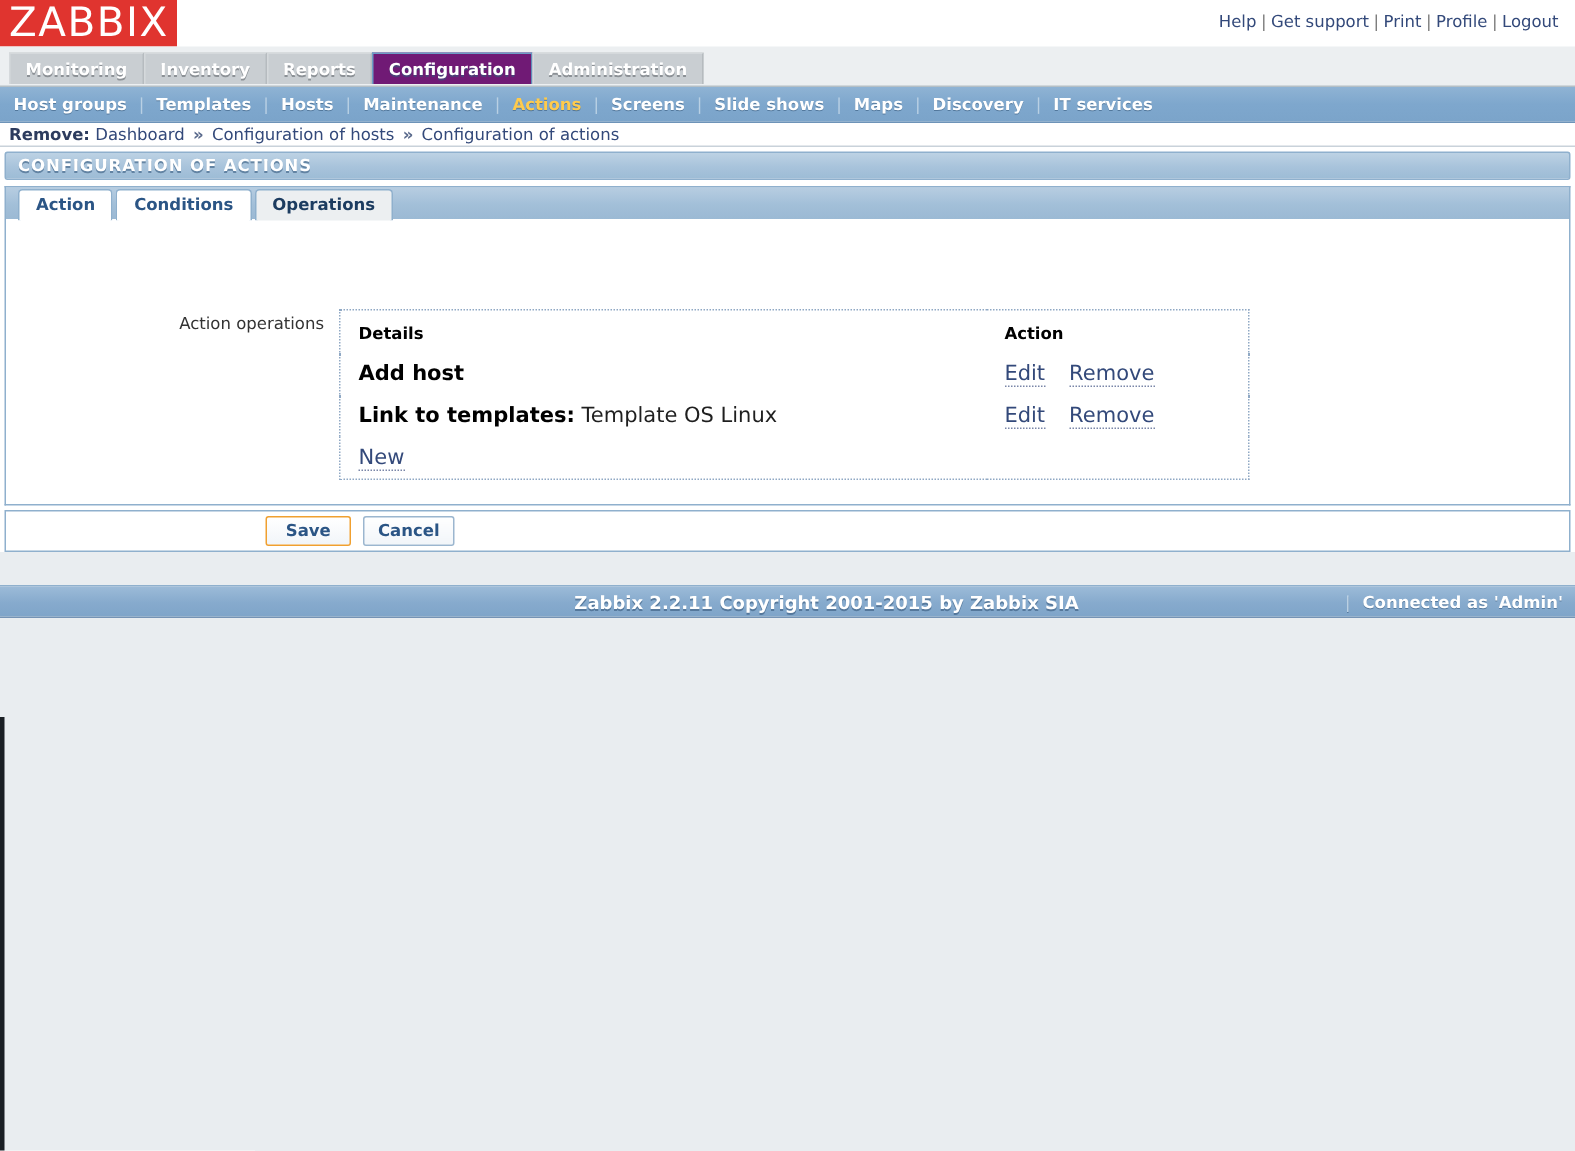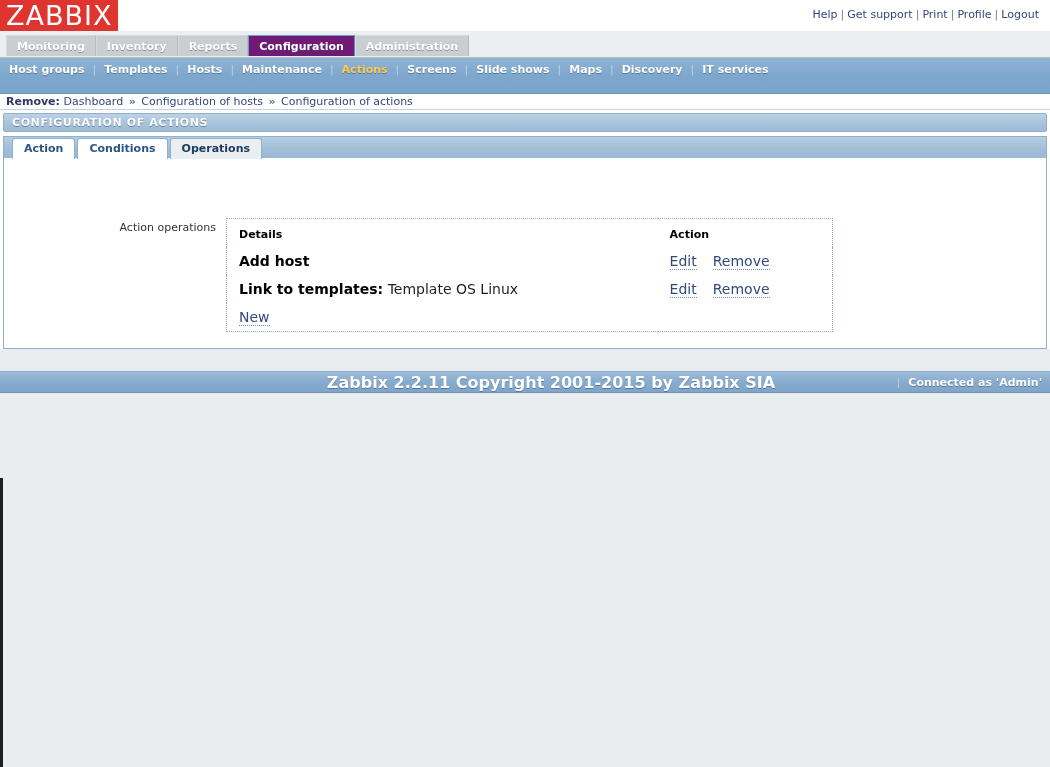--- a/index.html
+++ b/index.html
@@ -91,21 +91,21 @@
     border-top: 1px solid #6d9dc6;
     border-left: 1px solid #6d9dc6;
     border-right: 1px solid #5f8fba;
     color: #ffffff;
     text-shadow: 0 1px 0 rgba(50,85,120,0.6);
   }
 
   
   #menu-sub {
     position: relative;
-    height: 36px;
+    height: 24px;
     background: linear-gradient(to bottom, #8fb3d4 0%, #7ea7cd 50%, #7ba4ca 100%);
     border-bottom: 1px solid #6d93b8;
     padding-left: 7px;
     white-space: nowrap;
   }
   .ms-item {
     display: inline-block;
     line-height: 24px;
     font-size: 11px;
     font-weight: bold;
@@ -314,21 +314,21 @@
     height: 22px;
     background: linear-gradient(to bottom, #9cbbd8 0%, #86aacd 55%, #7fa5c9 100%);
     border-top: 1px solid #8fb0cd;
     border-bottom: 1px solid #7593b4;
   }
   #footer-copy {
     position: absolute;
     left: 0; right: 0; top: 0;
     text-align: center;
     line-height: 22px;
-    font-size: 16px;
+    font-size: 12px;
     font-weight: bold;
     color: #ffffff;
     text-shadow: 0 1px 0 rgba(65,100,135,0.7);
     padding-left: 52px;
   }
   #footer-user {
     position: absolute;
     right: 8px; top: 0;
     line-height: 22px;
     font-size: 11px;
@@ -410,20 +410,23 @@
           <td class="new-cell">
             <a class="dotlink">New</a>
           </td>
           <td class="new-cell"></td>
         </tr>
       </tbody>
         </table>
     </div>
   </div>
 
+  <div id="btn-bar">
+    <span class="btn focused">Save</span><span class="btn">Cancel</span>
+  </div>
 
   <div id="spacer"></div>
 
   <div id="footer">
     <div id="footer-copy">Zabbix 2.2.11 Copyright 2001-2015 by Zabbix SIA</div>
     <div id="footer-user">
       <span class="fsep">|</span><span>Connected as 'Admin'</span>
     </div>
   </div>
 

